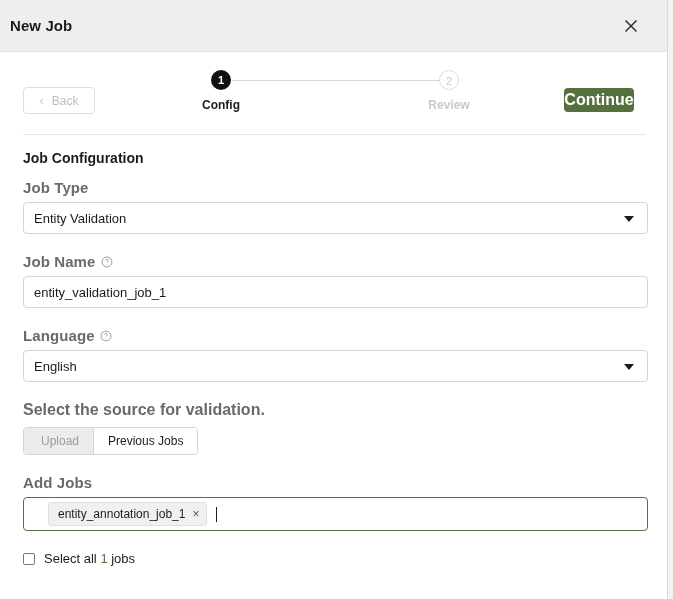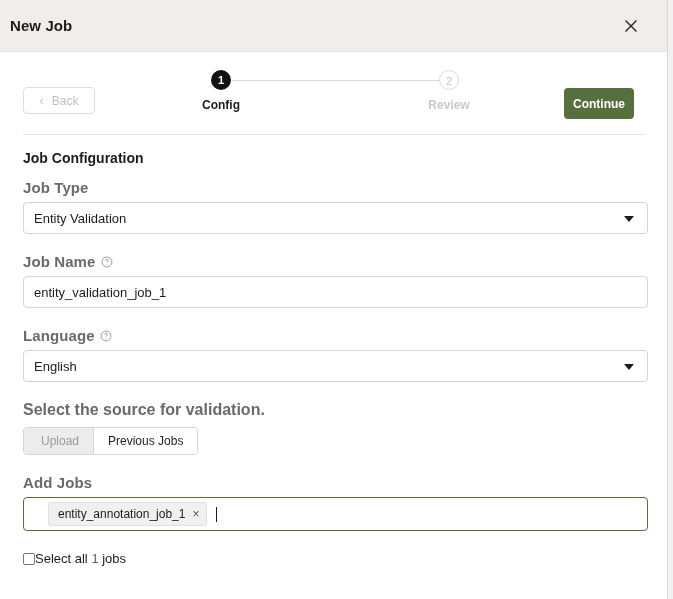--- a/index.html
+++ b/index.html
@@ -135,24 +135,24 @@
     font-weight: bold;
   }
   .step-label.active { color: #1c1c1c; }
   .step-label.inactive { color: #c9c9c9; }
 
   .continue-btn {
     position: absolute;
     right: 33px;
     top: 88px;
     width: 70px;
-    height: 31px;
+    height: 24px;
     background: #55703c;
     color: #ffffff;
-    font-size: 12px;
+    font-size: 16px;
     font-weight: bold;
     border: none;
     border-radius: 4px;
     cursor: pointer;
     display: flex;
     align-items: center;
     justify-content: center;
   }
 
   .divider {
@@ -291,20 +291,21 @@
     width: 1px;
     height: 15px;
     background: #1c1c1c;
     margin-left: 3px;
   }
 
   
   .checkbox-row {
     display: flex;
     align-items: center;
+    gap: 9px;
     margin-top: 20px;
     font-size: 13px;
     color: #1c1c1c;
   }
   .checkbox {
     width: 12px;
     height: 12px;
     border: 1px solid #767676;
     border-radius: 2px;
     background: #ffffff;

